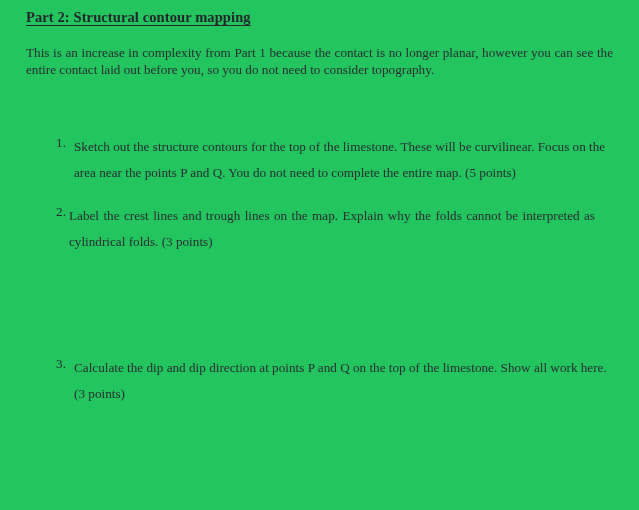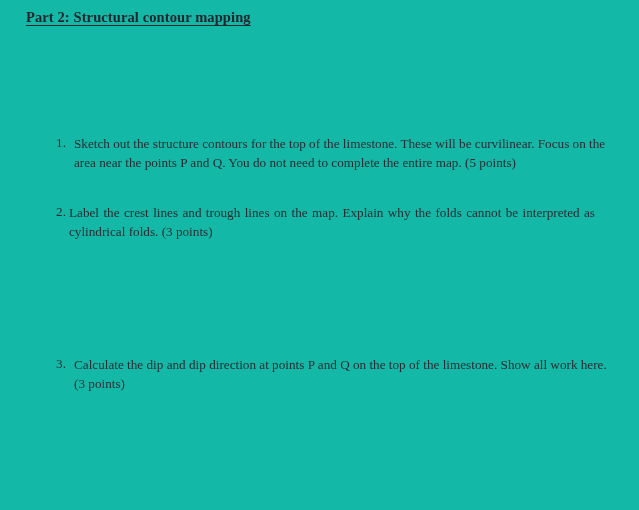--- a/index.html
+++ b/index.html
@@ -12,21 +12,21 @@
     background: #ffffff;
     font-family: "Liberation Serif", "DejaVu Serif", serif;
     color: #2b2b33;
     overflow: hidden;
   }
 
   .page {
     position: relative;
     width: 639px;
     height: 510px;
-    background: #14b8a6;
+    background: #22c55e;
     box-sizing: border-box;
     padding: 0;
   }
 
   .heading {
     position: absolute;
     left: 26px;
     top: 9px;
     font-size: 14.5px;
     font-weight: bold;
@@ -73,21 +73,21 @@
     top: 0;
     width: 22px;
     text-align: right;
     font-size: 13.2px;
     line-height: 17px;
     color: #2b2b33;
   }
   .qtext {
     margin-left: 30px;
     font-size: 13.2px;
-    line-height: 19px;
+    line-height: 26px;
     color: #2b2b33;
   }
   .qtext.ragged {
     text-align: left;
   }
   .qtext.justified {
     text-align: justify;
     text-justify: inter-word;
   }
 
@@ -110,20 +110,21 @@
   }
 </style>
 </head>
 <body>
 
 <div class="page">
 
   <div class="heading">Part 2: Structural contour mapping</div>
 
   <div class="intro">
+    <p>This is an increase in complexity from Part 1 because the contact is no longer planar, however you can see the entire contact laid out before you, so you do not need to consider topography.</p>
   </div>
 
   <div class="qlist">
 
     <div class="qitem" id="q1">
       <span class="qnum">1.</span>
       <div class="qtext ragged">Sketch out the structure contours for the top of the limestone. These will be curvilinear. Focus on the area near the points P and Q. You do not need to complete the entire map. (5 points)</div>
     </div>
 
     <div class="qitem" id="q2">

